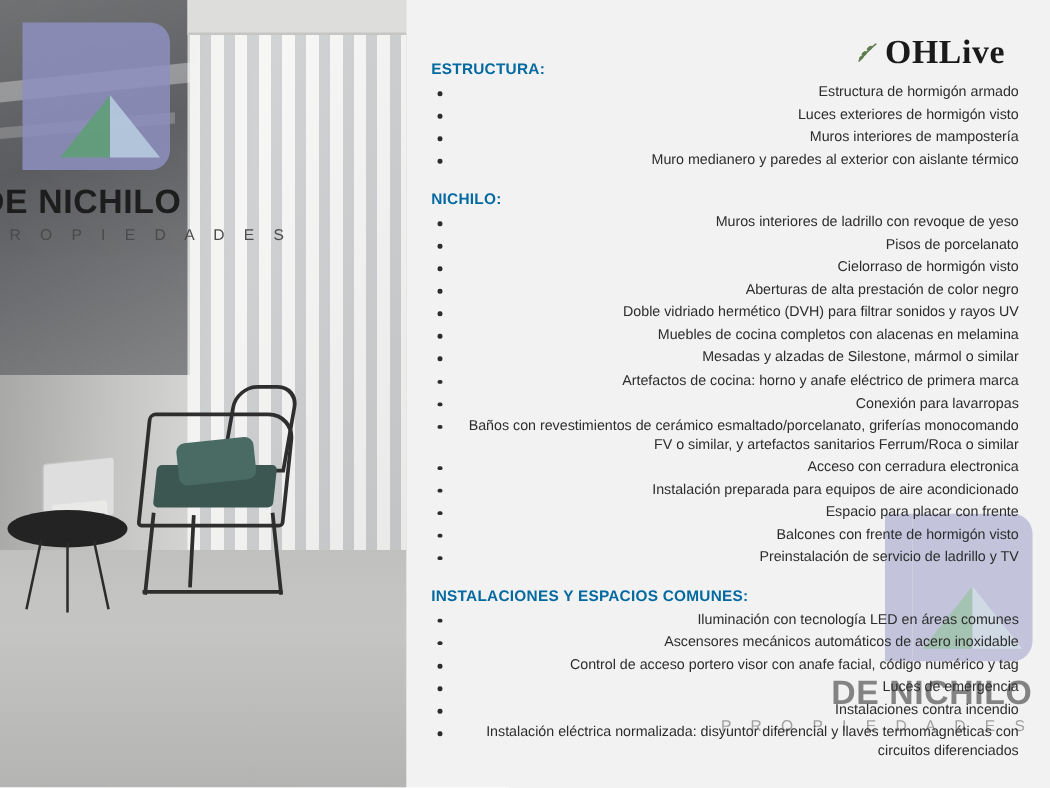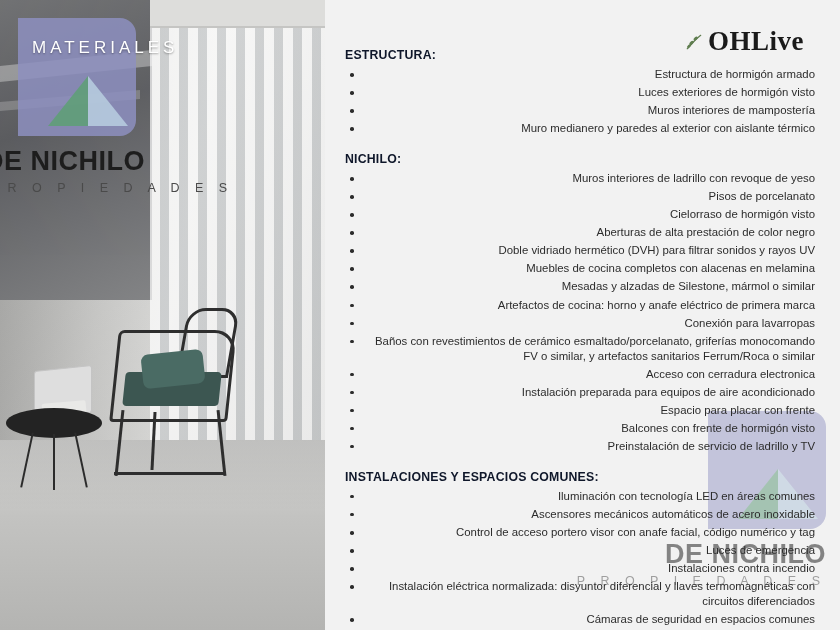--- a/index.html
+++ b/index.html
@@ -279,21 +279,21 @@
   
   .content {
     position: absolute;
     left: 345px; top: 48px;
     width: 470px;
     color: #2b2b2b;
   }
   .section-title {
     font-size: 12.3px;
     font-weight: 700;
-    color: #0f172a;
+    color: #0369a1;
     margin: 0 0 5px 0;
     letter-spacing: 0.2px;
   }
   ul.items {
     list-style: none;
     margin: 0 0 16px 0;
     padding: 0;
     text-align: right;
   }
   ul.items li {
@@ -355,21 +355,20 @@
     <div class="logo-mark">
       <div class="bar"></div>
       <div class="body"></div>
       <div class="tri"></div>
       <div class="tri2"></div>
     </div>
     <div class="logo-name">DE NICHILO</div>
     <div class="logo-sub">P R O P I E D A D E S</div>
   </div>
 
-  <div class="materiales-tag">MATERIALES</div>
 
   <div class="ohlive">
     <span class="leaf">
       <svg viewBox="0 0 24 24" width="20" height="20" fill="none" stroke="#5f7d4f" stroke-width="1.6">
         <path d="M4 20 C8 16 12 10 20 4" stroke-linecap="round"></path>
         <ellipse cx="9" cy="13" rx="3" ry="1.8" transform="rotate(-40 9 13)" fill="#5f7d4f" stroke="none"></ellipse>
         <ellipse cx="14" cy="8" rx="3" ry="1.8" transform="rotate(-40 14 8)" fill="#5f7d4f" stroke="none"></ellipse>
         <ellipse cx="6" cy="17" rx="2.6" ry="1.6" transform="rotate(-40 6 17)" fill="#5f7d4f" stroke="none"></ellipse>
       </svg>
     </span>
@@ -422,19 +421,18 @@
 
     <div class="section">
       <div class="section-title">INSTALACIONES Y ESPACIOS COMUNES:</div>
       <ul class="items">
         <li>Iluminación con tecnología LED en áreas comunes</li>
         <li>Ascensores mecánicos automáticos de acero inoxidable</li>
         <li>Control de acceso  portero visor con anafe facial, código numérico y tag</li>
         <li>Luces de emergencia</li>
         <li>Instalaciones contra incendio</li>
         <li>Instalación eléctrica normalizada: disyuntor diferencial y llaves termomagnéticas con circuitos diferenciados</li>
-        <li>Cámaras de seguridad en espacios comunes</li>
 
       </ul>
     </div>
 
   </div>
 </div>
 
 </body></html>

